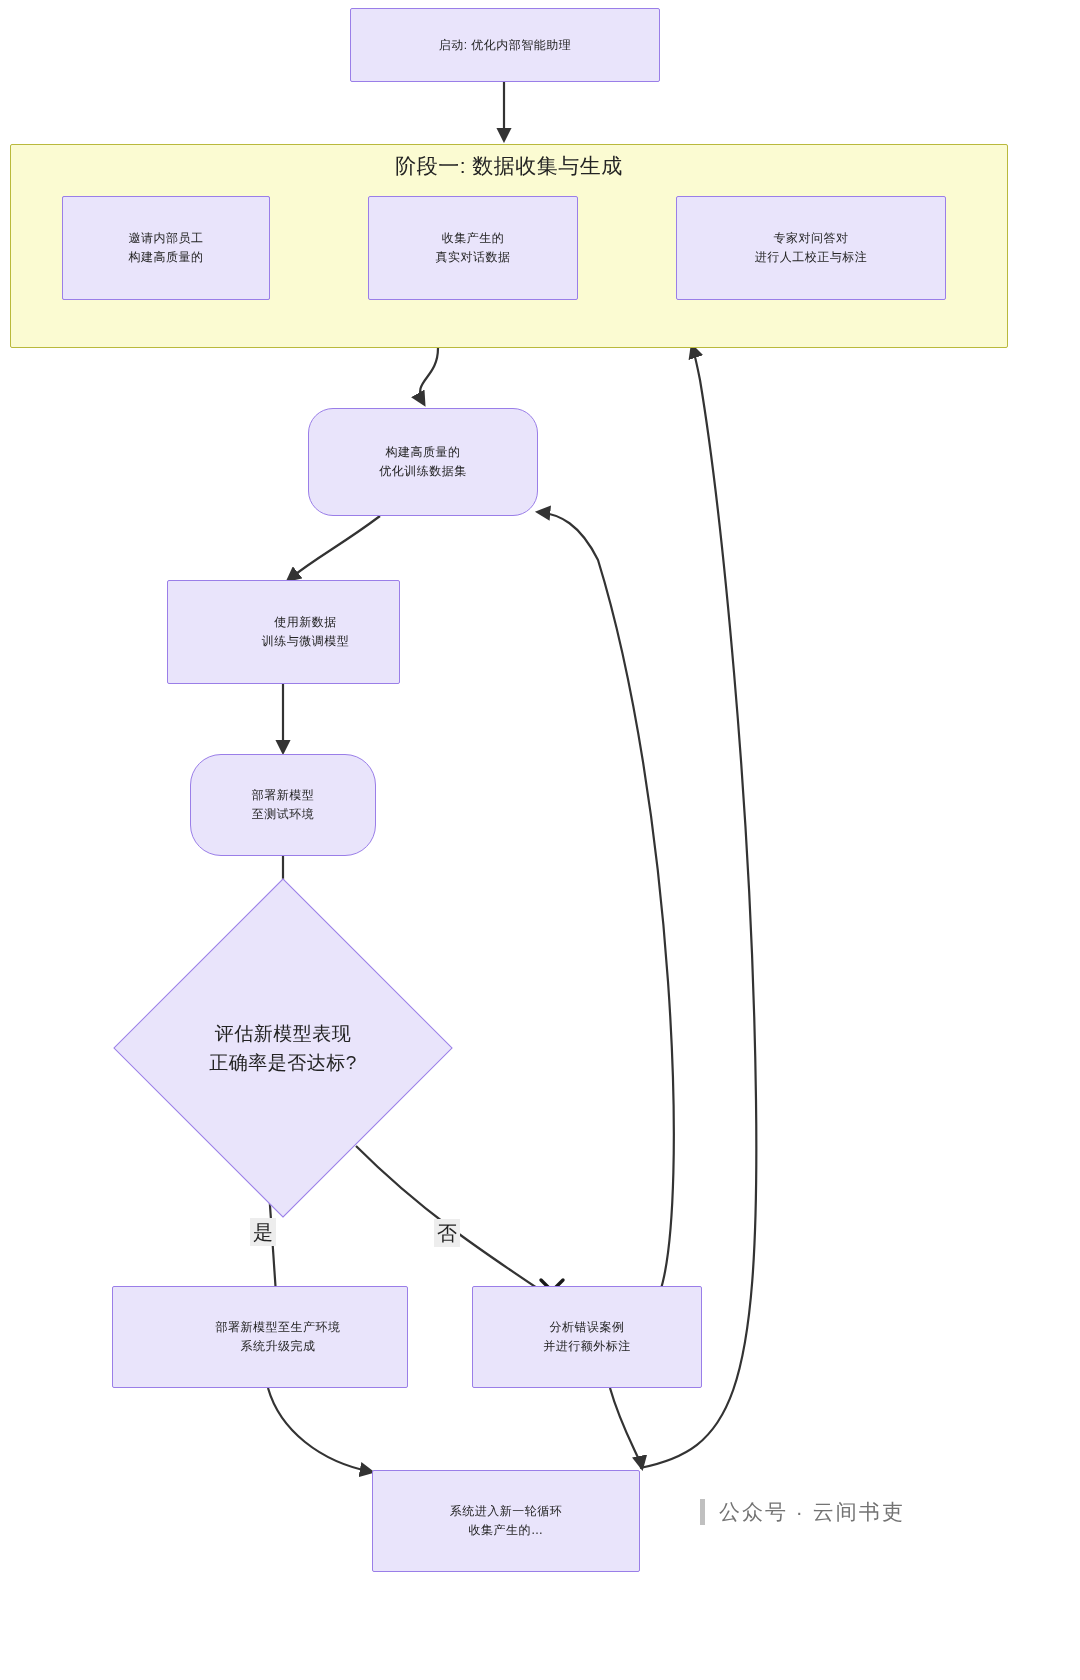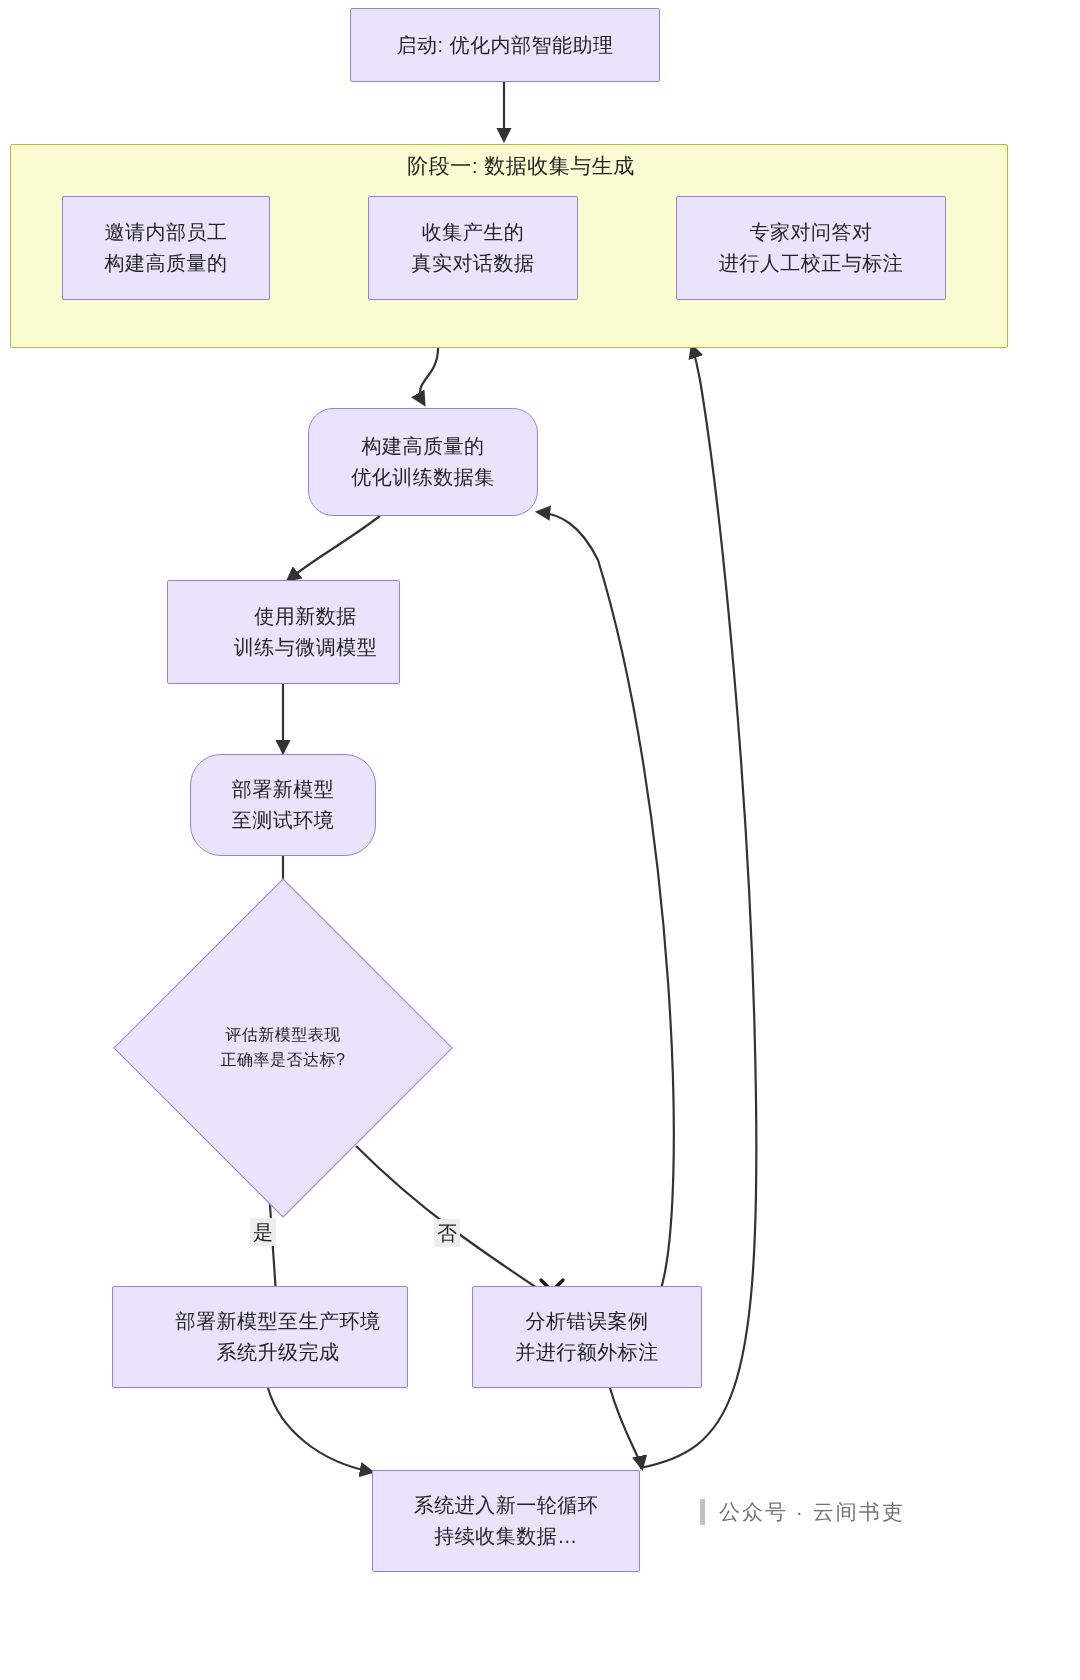--- a/index.html
+++ b/index.html
@@ -14,21 +14,21 @@
 
   .node{
     position:absolute;
     box-sizing:border-box;
     background:#e9e4fb;
     border:1.6px solid #9a7ee8;
     border-radius:2px;
     display:flex;align-items:center;justify-content:center;
     text-align:center;
     color:#232323;
-    font-size:20px;
+    font-size:12px;
     line-height:1.55;
     letter-spacing:.5px;
     white-space:pre-line;
     z-index:3;
   }
   .phase{
     position:absolute;
     box-sizing:border-box;
     background:#fbfbd2;
     border:1.6px solid #b9b93c;
@@ -51,21 +51,21 @@
   .diamond .dshape{
     position:absolute;left:0;top:0;width:100%;height:100%;
     background:#e9e4fb;
     border:1.6px solid #9a7ee8;
     transform:rotate(45deg);
     box-sizing:border-box;
   }
   .diamond .dtext{
     position:absolute;left:0;top:0;width:100%;height:100%;
     display:flex;align-items:center;justify-content:center;
-    text-align:center;font-size:16px;color:#232323;
+    text-align:center;font-size:19px;color:#232323;
     white-space:pre-line;line-height:1.55;letter-spacing:.5px;
   }
   .edge-label{
     position:absolute;
     background:#ededed;
     color:#232323;
     font-size:20px;
     line-height:1.2;
     padding:2px 3px;
     z-index:4;
@@ -128,21 +128,21 @@
     <ellipse cx="281" cy="1374" rx="11" ry="12" fill="#1a1a1a" stroke="#1a1a1a" stroke-width="1"></ellipse>
 
     <g stroke="#1a1a1a" stroke-width="3.4" stroke-linecap="round">
       <line x1="541" y1="1280" x2="563" y2="1302"></line>
       <line x1="563" y1="1280" x2="541" y2="1302"></line>
       <line x1="538" y1="1291" x2="566" y2="1291"></line>
     </g>
   </svg>
 
   <div class="phase" style="left:10px;top:144px;width:998px;height:204px;"></div>
-  <div class="phase-title" style="left:10px;top:152px;width:998px;padding-left:12px;">阶段一: 数据收集与生成</div>
+  <div class="phase-title" style="left:10px;top:152px;width:998px;">阶段一: 数据收集与生成</div>
 
   <div class="node" style="left:62px;top:196px;width:208px;height:104px;" hidden="">启动: 优化内部智能助理</div>
 
   <div class="node" style="left:350px;top:8px;width:310px;height:74px;">启动: 优化内部智能助理</div>
 
   <div class="node" style="left:62px;top:196px;width:208px;height:104px;">邀请内部员工
 构建高质量的</div>
 
   <div class="node" style="left:368px;top:196px;width:210px;height:104px;">收集产生的
 真实对话数据</div>
@@ -165,21 +165,21 @@
 正确率是否达标?</div>
   </div>
 
   <div class="node" style="left:112px;top:1286px;width:296px;height:102px;padding-left:36px;">部署新模型至生产环境
 系统升级完成</div>
 
   <div class="node" style="left:472px;top:1286px;width:230px;height:102px;">分析错误案例
 并进行额外标注</div>
 
   <div class="node" style="left:372px;top:1470px;width:268px;height:102px;">系统进入新一轮循环
-持续收集数据…</div>
+收集产生的…</div>
 
   <div class="edge-label" style="left:250px;top:1218px;">是</div>
   <div class="edge-label" style="left:434px;top:1219px;">否</div>
 
   <div class="watermark" style="left:700px;top:1498px;">
     <span class="wm-bar"></span>
     <span>公众号 · 云间书吏</span>
   </div>
 
 </div>

